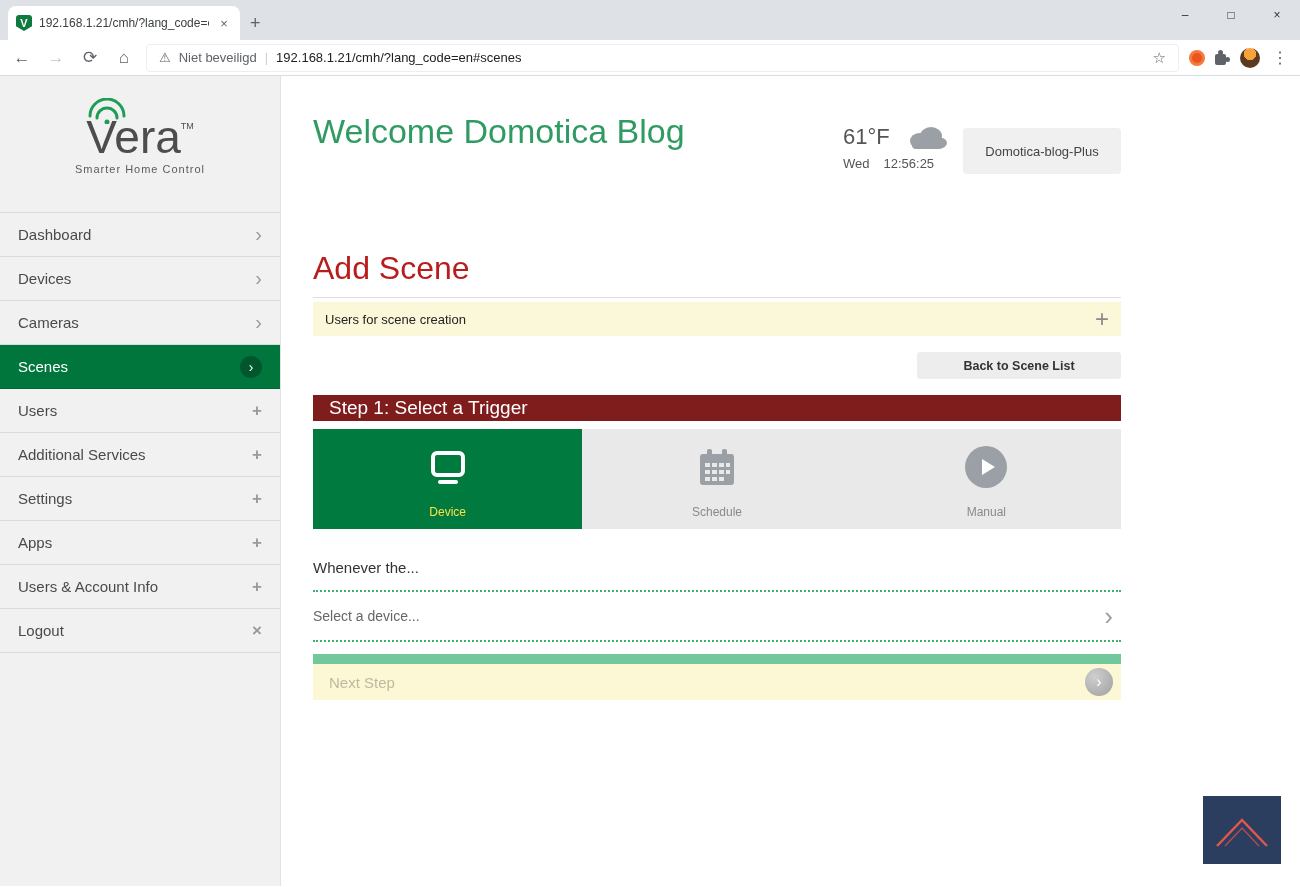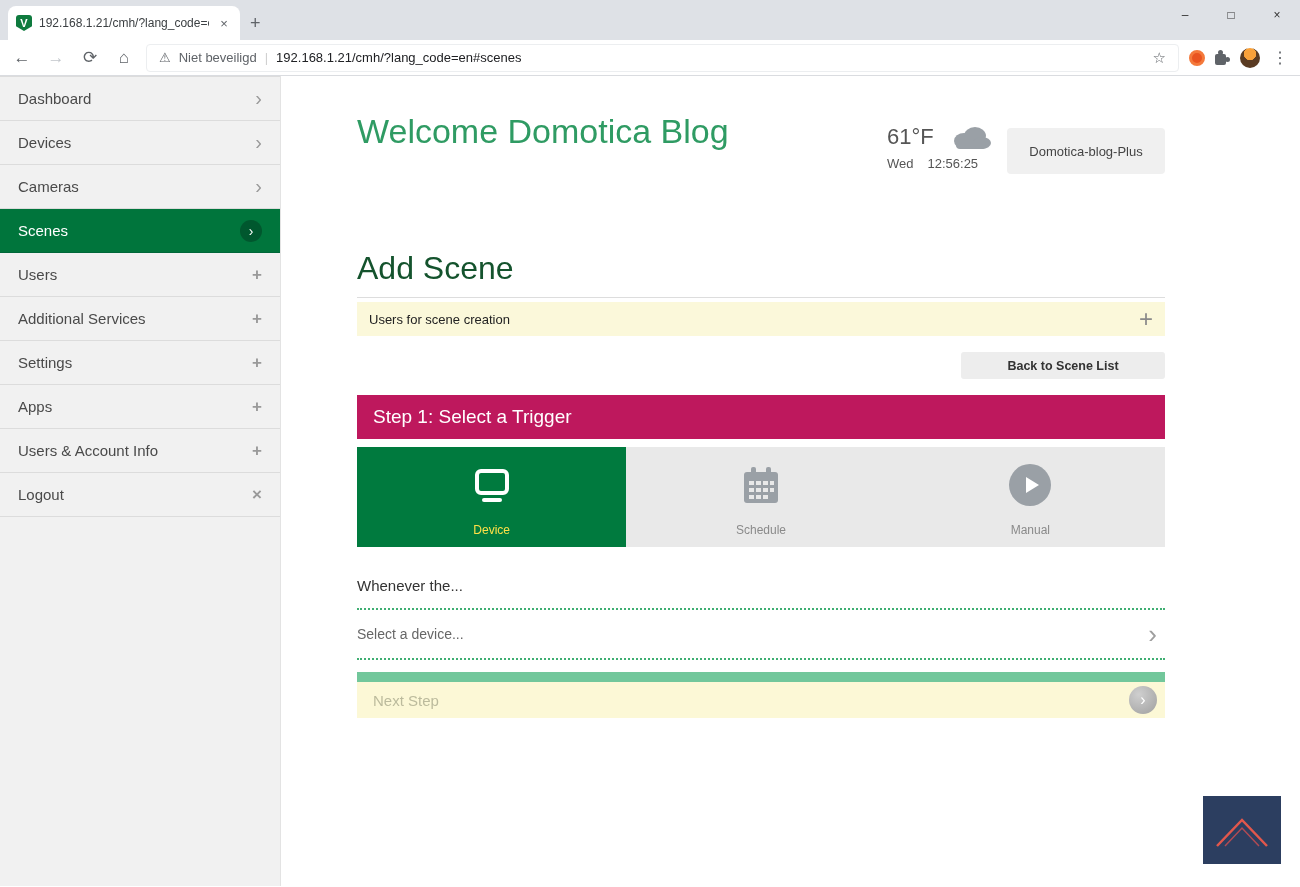--- a/index.html
+++ b/index.html
@@ -37,21 +37,21 @@
   .ext-puzzle .pz-body { position: absolute; left: 0; bottom: 0; width: 11px; height: 11px; background: #5f6368; border-radius: 2px; }
   .ext-puzzle .pz-b1 { position: absolute; left: 3px; top: 0; width: 5px; height: 5px; background: #5f6368; border-radius: 50%; }
   .ext-puzzle .pz-b2 { position: absolute; right: 0; bottom: 3px; width: 5px; height: 5px; background: #5f6368; border-radius: 50%; }
   .avatar { width: 20px; height: 20px; border-radius: 50%; cursor: pointer;
     background: radial-gradient(circle at 50% 30%, #f9a13a 0 35%, #5a3b22 36% 100%); }
   .menu-dots { font-size: 16px; color: #5f6368; cursor: pointer; padding: 0 2px; }
 
   
   .app { display: flex; height: 810px; }
   .sidebar { width: 281px; background: #f1f1f1; border-right: 1px solid #e3e3e3; }
-  .main { flex: 1; background: #fff; padding: 28px 10px 0 32px; position: relative; margin-left: 44px; }
+  .main { flex: 1; background: #fff; padding: 28px 10px 0 32px; position: relative; }
   .content { width: 808px; }
 
   
   .logo-wrap { height: 136px; display: flex; flex-direction: column; align-items: center; justify-content: center; }
   .logo { position: relative; }
   .logo-text { font-size: 46px; color: #4d4d4d; letter-spacing: 0px; line-height: 1; }
   .logo-tm { font-size: 9px; color: #4d4d4d; vertical-align: 24px; }
   .logo-arcs { position: absolute; left: -2px; top: -16px; }
   .logo-sub { font-size: 11px; color: #5b5b5b; letter-spacing: 1px; margin-top: 3px; }
 
@@ -71,34 +71,34 @@
   .welcome { font-size: 34px; color: #2f9b63; line-height: 1.15; width: 560px; font-weight: 400; margin: 8px 0 0 0; }
   .weather { position: absolute; left: 530px; top: 12px; width: 120px; }
   .weather-top { display: flex; align-items: center; gap: 16px; }
   .weather-temp { font-size: 22px; color: #555; }
   .weather-bottom { display: flex; gap: 14px; margin-top: 6px; }
   .weather-day, .weather-time { font-size: 13px; color: #555; }
   .controller-btn { position: absolute; right: 0; top: 16px; width: 158px; height: 46px;
     background: #f0f0f0; border-radius: 4px; display: flex; align-items: center; justify-content: center;
     font-size: 13px; color: #444; cursor: pointer; }
 
-  .page-title { font-size: 32px; color: #14532d; font-weight: 400; margin: 26px 0 10px 0; }
+  .page-title { font-size: 32px; color: #b91c1c; font-weight: 400; margin: 26px 0 10px 0; }
   .title-rule { border: none; border-top: 1px solid #ddd; margin: 0 0 4px 0; }
 
   .help-bar { height: 34px; background: #fbf8da; display: flex; align-items: center;
     justify-content: space-between; padding: 0 12px; cursor: pointer; }
   .help-label { font-size: 13px; color: #222; }
   .help-plus { font-size: 24px; color: #8a8a8a; font-weight: 300; line-height: 1; }
 
   .back-row { display: flex; justify-content: flex-end; margin-top: 16px; }
   .back-btn { width: 204px; height: 27px; background: #ededed; border-radius: 3px;
     display: flex; align-items: center; justify-content: center; font-size: 12.5px; font-weight: 600;
     color: #333; cursor: pointer; }
 
-  .step-bar { margin-top: 16px; height: 44px; background: #be185d; color: #fff;
+  .step-bar { margin-top: 16px; height: 26px; background: #7f1d1d; color: #fff;
     display: flex; align-items: center; padding-left: 16px; font-size: 19px; font-weight: 400; }
   .step-desc { margin-top: 10px; font-size: 12px; color: #555; }
 
   .trigger-strip { margin-top: 8px; height: 100px; background: #e9e9e9; display: flex; }
   .trigger-tile { flex: 1; display: flex; flex-direction: column; align-items: center;
     justify-content: flex-end; padding-bottom: 10px; cursor: pointer; }
   .trigger-tile .ticon { flex: 1; display: flex; align-items: center; justify-content: center; }
   .trigger-label { font-size: 12px; color: #8a8a8a; }
   .trigger-tile.active { background: #007a3e; }
   .trigger-tile.active .trigger-label { color: #fde047; }
@@ -167,20 +167,31 @@
       <span class="pz-b1"></span>
       <span class="pz-b2"></span>
   </span>
   <span class="avatar"></span>
   <span class="menu-dots">⋮</span>
 </div>
 
 <div class="app">
 
   <div class="sidebar">
+    <div class="logo-wrap">
+      <div class="logo">
+        <svg class="logo-arcs" width="46" height="26" viewBox="0 0 46 26">
+          <path d="M6 18 A17 17 0 0 1 40 18" fill="none" stroke="#1e9e55" stroke-width="3" stroke-linecap="round"></path>
+          <path d="M13 20 A10 10 0 0 1 33 20" fill="none" stroke="#1e9e55" stroke-width="3" stroke-linecap="round"></path>
+          <circle cx="23" cy="24" r="2.5" fill="#1e9e55"></circle>
+        </svg>
+        <span class="logo-text">Vera</span><span class="logo-tm">TM</span>
+      </div>
+      <div class="logo-sub">Smarter Home Control</div>
+    </div>
     <div class="menu">
       <div class="menu-item">
         <span>Dashboard</span>
         <span class="suffix chev">›</span>
       </div>
       <div class="menu-item">
         <span>Devices</span>
         <span class="suffix chev">›</span>
       </div>
       <div class="menu-item">

